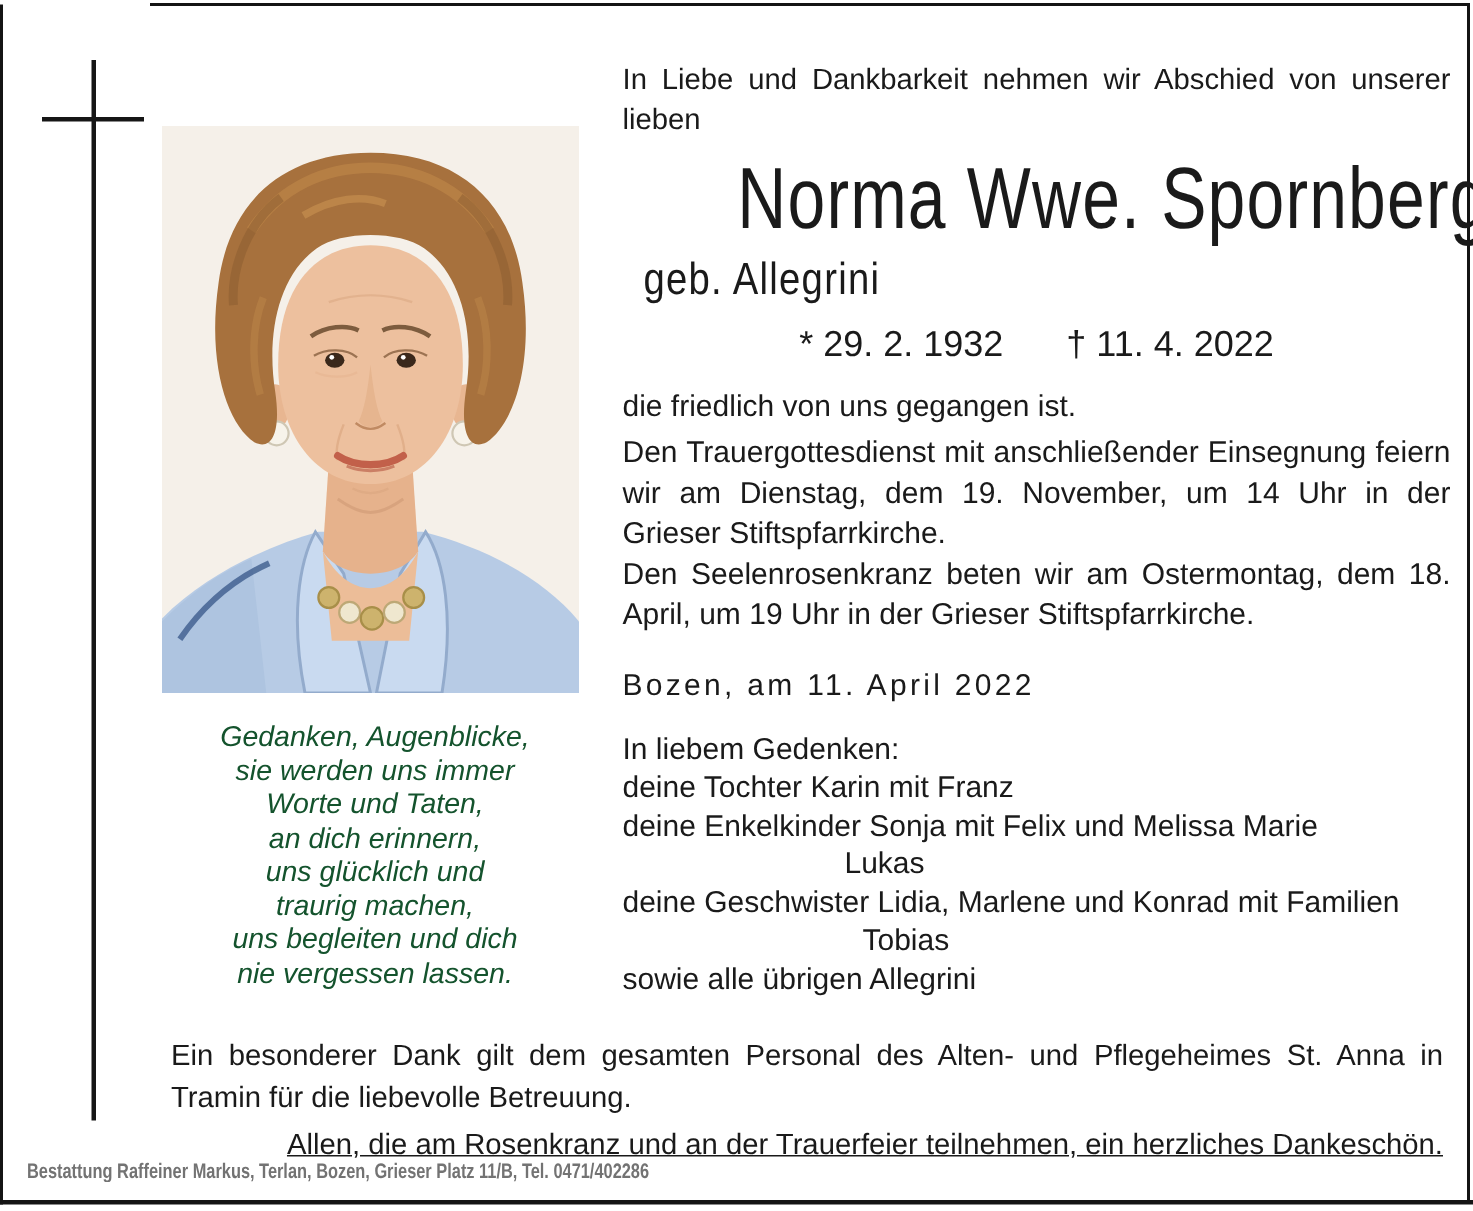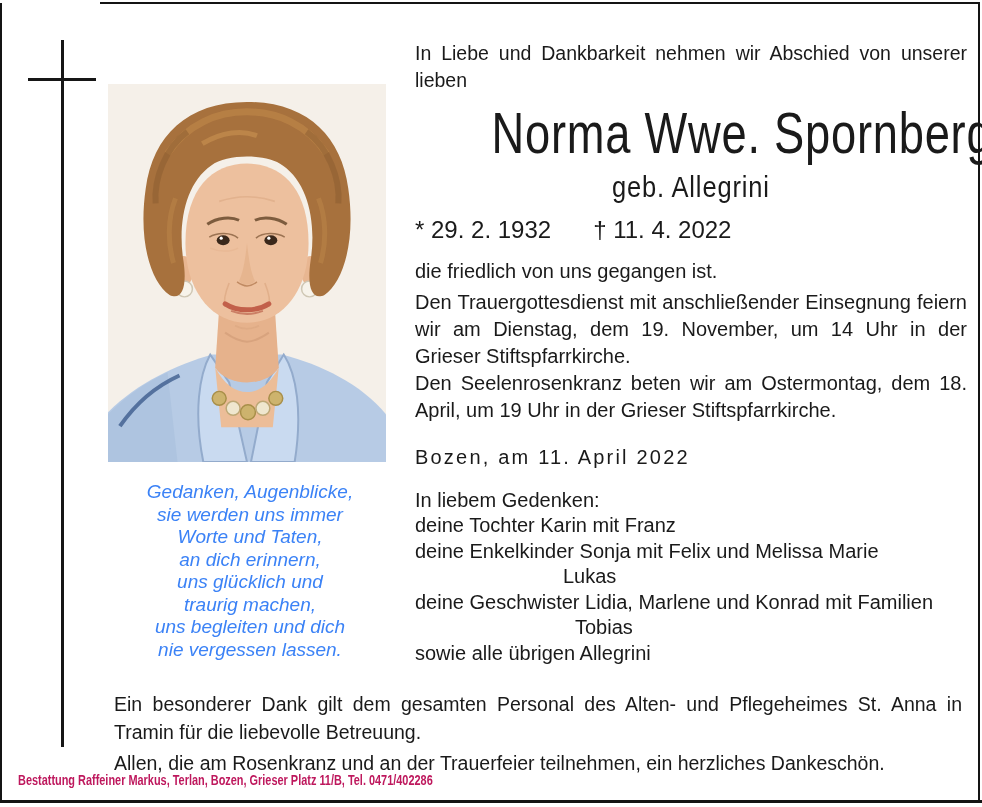--- a/index.html
+++ b/index.html
@@ -15,48 +15,48 @@
   .rule-bottom{left:0;top:800px;width:982px;height:3px;}
   .rule-left{left:0;top:3px;width:2px;height:800px;}
   
   .cross-v{position:absolute;left:61px;top:40px;width:3px;height:707px;background:#161616;}
   .cross-h{position:absolute;left:28px;top:78px;width:68px;height:3px;background:#161616;}
   
   .photo{position:absolute;left:108px;top:84px;width:278px;height:378px;}
   .photo svg{display:block;width:100%;height:100%;}
   
   .poem{position:absolute;left:90px;top:481px;width:320px;text-align:center;
-        font-style:italic;font-size:19px;line-height:22.5px;color:#3b82f6;}
+        font-style:italic;font-size:19px;line-height:22.5px;color:#14532d;}
   
   .col{position:absolute;left:415px;width:552px;}
   .intro{top:40px;font-size:19.5px;line-height:27px;text-align:justify;}
   .name-line{top:101px;text-align:center;}
   .name-line .nm{display:inline-block;font-size:58px;line-height:64px;
     transform:scaleX(0.78);transform-origin:50% 50%;white-space:nowrap;letter-spacing:1px;}
-  .maiden-line{top:170px;text-align:center;}
+  .maiden-line{top:170px;}
   .maiden-line .md{display:inline-block;font-size:30px;line-height:34px;
     transform:scaleX(0.85);transform-origin:50% 50%;letter-spacing:1px;}
-  .dates{top:216px;display:flex;gap:42px;font-size:24px;line-height:28px;}
+  .dates{top:216px;display:flex;justify-content:center;gap:42px;font-size:24px;line-height:28px;}
   .passed{top:258px;font-size:20px;line-height:27px;}
   .service{top:289px;font-size:20px;line-height:27px;text-align:justify;}
   .rosary{top:370px;font-size:20px;line-height:27px;text-align:justify;}
   .placedate{top:444px;font-size:20px;line-height:27px;letter-spacing:2.2px;}
   .gedenken-title{top:487px;font-size:20px;line-height:26px;}
   .family{top:513px;font-size:20px;line-height:25.5px;}
   .family .fline{white-space:nowrap;}
   .family .indent-1{padding-left:148px;}
   .family .indent-2{padding-left:160px;}
   
   .thanks{position:absolute;left:110px;top:687px;width:856px;
           font-size:19.5px;line-height:27.5px;}
   .thanks p{margin:4px;text-align:justify;}
-  .thanks p:last-child{text-align:left;}
+  .thanks p:last-child{text-align:right;text-decoration:underline;}
   
   .footer{position:absolute;left:18px;top:772px;font-weight:700;font-size:14px;
-          color:#be185d;}
+          color:#737373;}
   .footer span{display:inline-block;transform:scaleX(0.78);transform-origin:0 50%;white-space:nowrap;}
 </style>
 </head>
 <body>
 
 <div class="page">
 
   <div class="rule rule-top"></div>
   <div class="rule rule-right"></div>
   <div class="rule rule-bottom"></div>

